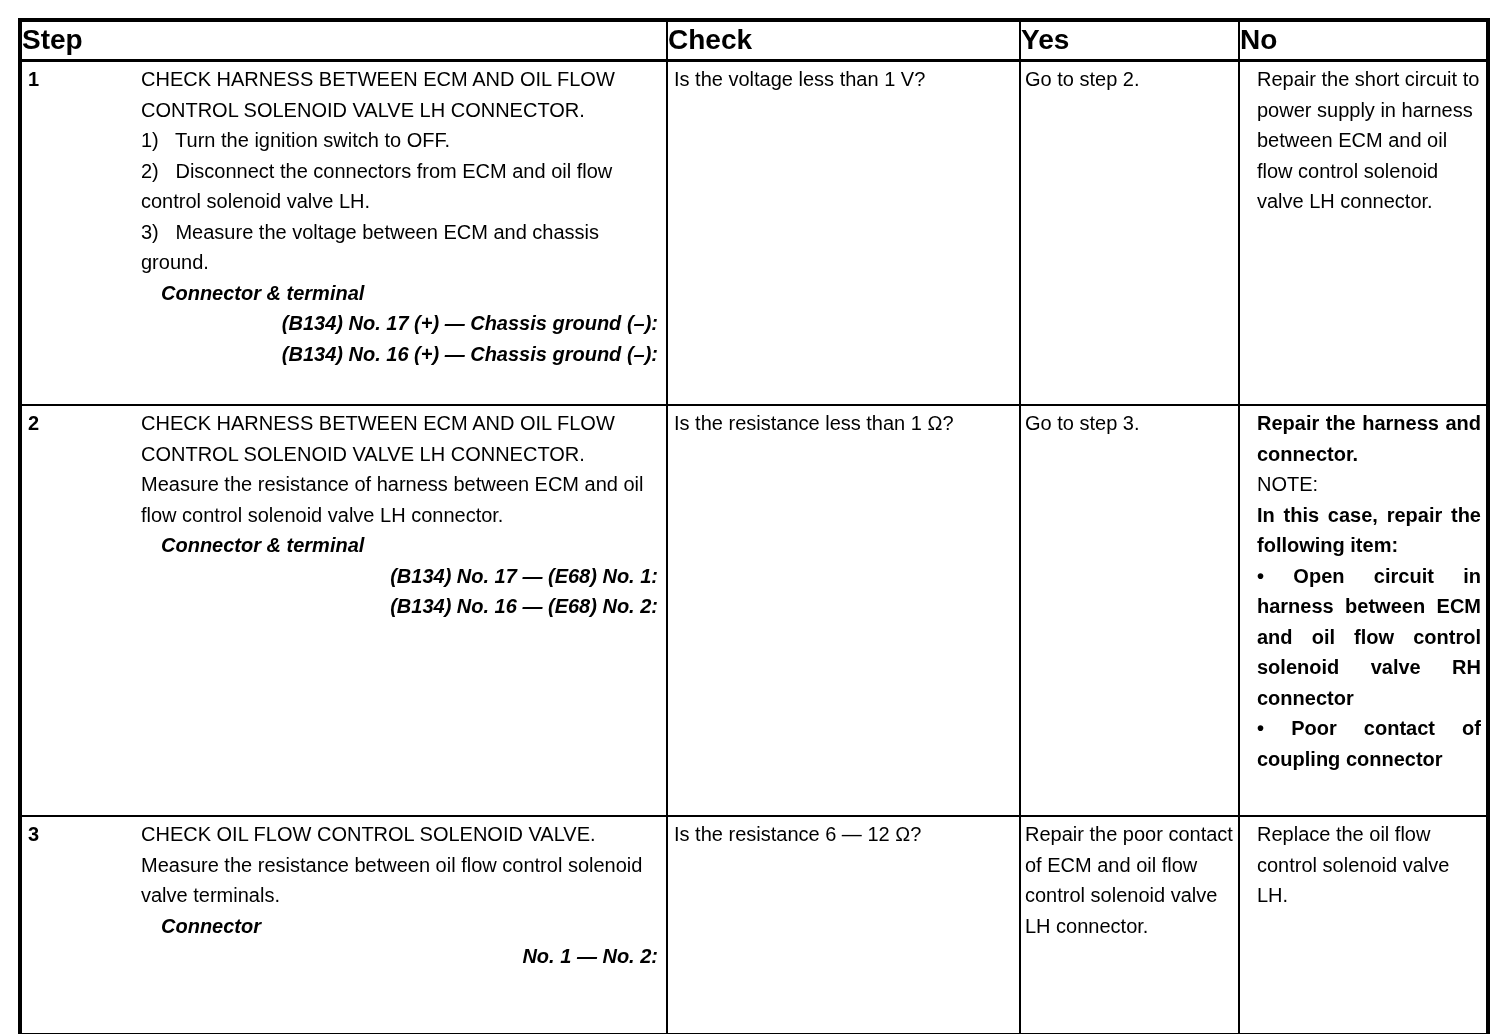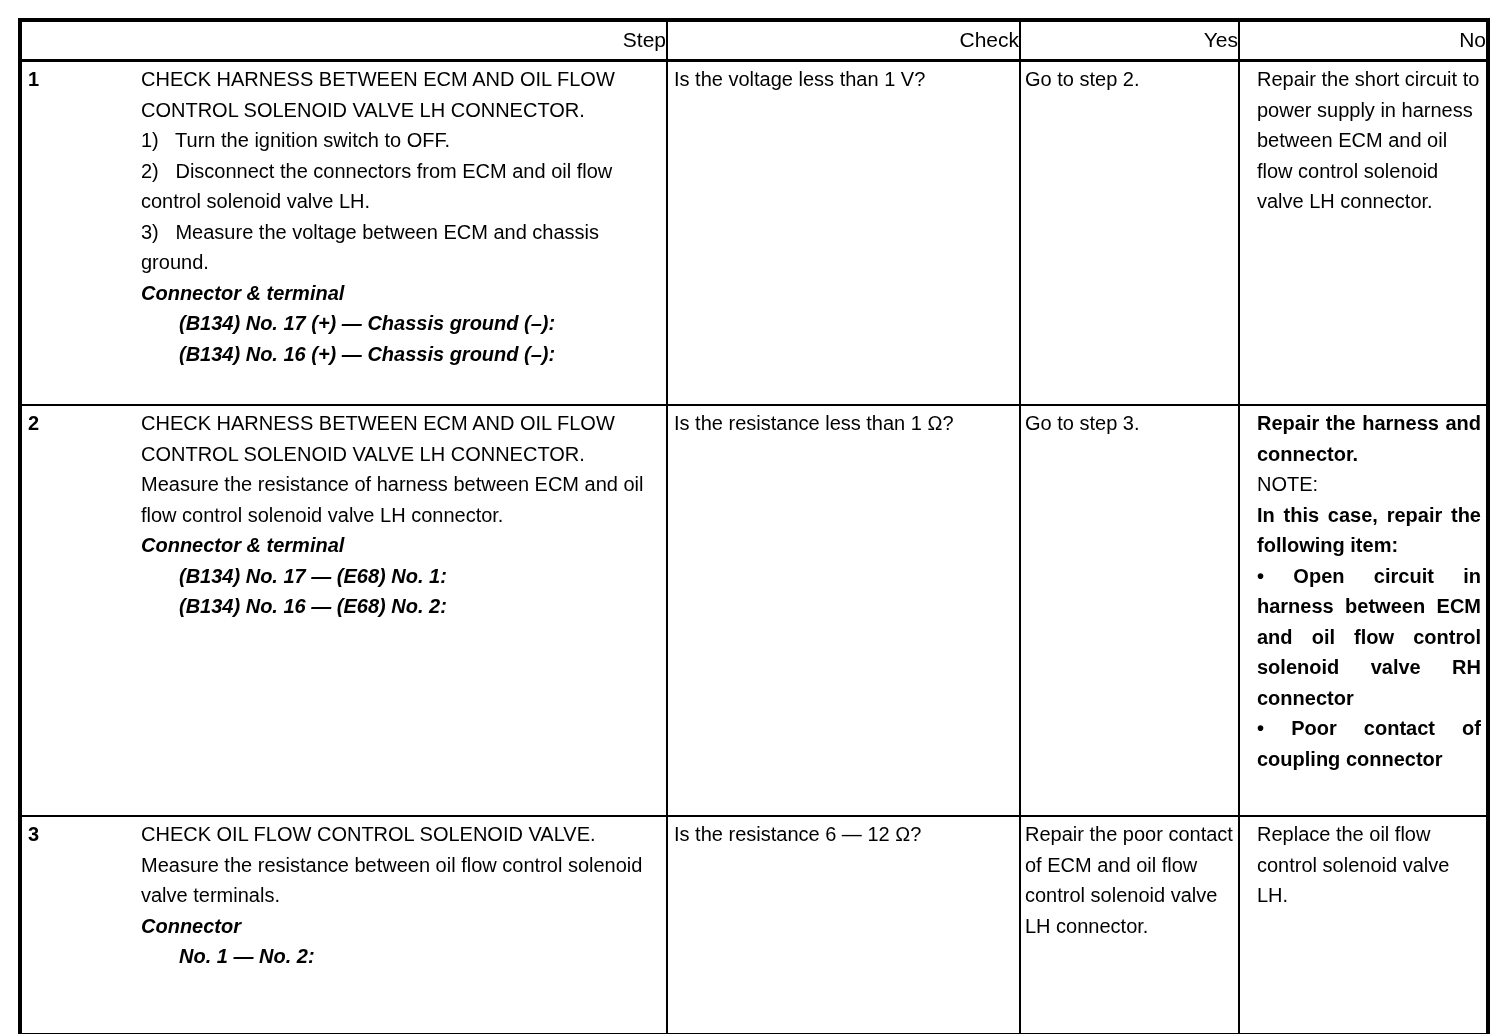--- a/index.html
+++ b/index.html
@@ -27,30 +27,30 @@
   .diag-table th, .diag-table td {
     border: 2px solid #000000;
     vertical-align: top;
     font-size: 20px;
     line-height: 30.5px;
     padding: 0;
   }
   .diag-table th {
     height: 37px;
     vertical-align: middle;
-    text-align: right;
-    font-size: 21px;
-    font-weight: 400;
+    text-align: left;
+    font-size: 28px;
+    font-weight: 700;
     border-bottom: 3px solid #000000;
   }
   p { margin: 0; }
   .b  { font-weight: 400; }
   .bi { font-weight: 700; font-style: italic; }
-  .ind1 { }
-  .ind2 { margin-left: 38px; }
+  .ind1 { margin-left: 20px; }
+  .ind2 { margin-left: 38px; text-align: right; }
   .just { text-align: justify; font-weight: bold; }
 
   td.step-cell { padding: 0; }
   .step-flex { display: flex; align-items: flex-start; }
   .step-num {
     width: 113px;
     flex: 0 0 113px;
     padding: 2px 0 0 6px;
     font-weight: 700;
   }

